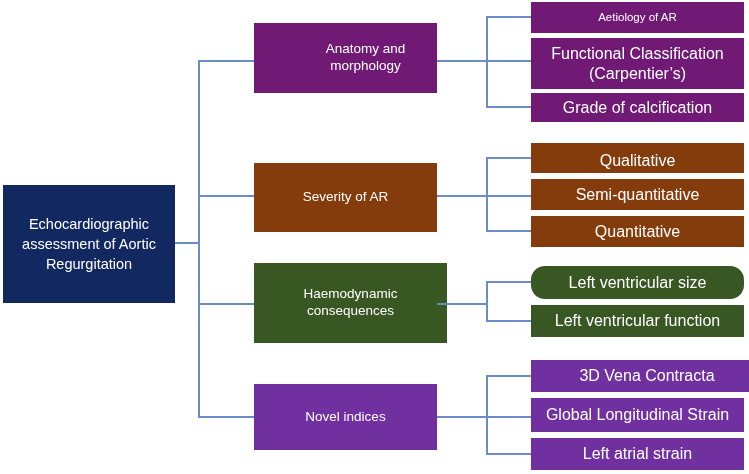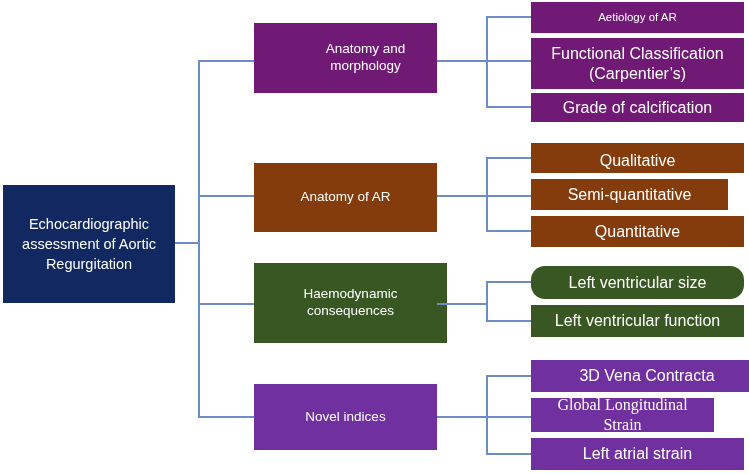--- a/index.html
+++ b/index.html
@@ -59,31 +59,31 @@
     <span>Aetiology of AR</span>
   </div>
   <div class="node leaf blue" style="left:531px;top:38px;width:213px;height:51px;">
     <span>Functional Classification (Carpentier’s)</span>
   </div>
   <div class="node leaf blue" style="left:531px;top:93px;width:213px;height:29px;">
     <span>Grade of calcification</span>
   </div>
 
   <div class="node branch brown" style="left:254px;top:163px;width:183px;height:69px;">
-    <span>Anatomy of AR</span>
+    <span>Severity of AR</span>
   </div>
   <div class="line h" style="left:437px;top:195px;width:94px;"></div>
   <div class="line v" style="left:486px;top:157px;height:75px;"></div>
   <div class="line h" style="left:486px;top:157px;width:45px;"></div>
   <div class="line h" style="left:486px;top:230px;width:45px;"></div>
 
   <div class="node leaf brown" style="left:531px;top:143px;width:213px;height:30px;align-items:flex-end;">
     <span>Qualitative</span>
   </div>
-  <div class="node leaf brown" style="left:531px;top:179px;width:197px;height:31px;">
+  <div class="node leaf brown" style="left:531px;top:179px;width:213px;height:31px;">
     <span>Semi-quantitative</span>
   </div>
   <div class="node leaf brown" style="left:531px;top:216px;width:213px;height:31px;">
     <span>Quantitative</span>
   </div>
 
   <div class="node branch green" style="left:254px;top:263px;width:193px;height:80px;">
     <span>Haemodynamic consequences</span>
   </div>
   <div class="line h" style="left:437px;top:303px;width:50px;"></div>
@@ -102,20 +102,20 @@
     <span>Left ventricular function</span>
   </div>
   <div class="line h" style="left:437px;top:416px;width:94px;"></div>
   <div class="line v" style="left:486px;top:375px;height:80px;"></div>
   <div class="line h" style="left:486px;top:375px;width:45px;"></div>
   <div class="line h" style="left:486px;top:453px;width:45px;"></div>
 
   <div class="node leaf purple" style="left:531px;top:360px;width:232px;height:32px;">
     <span>3D Vena Contracta</span>
   </div>
-  <div class="node leaf purple" style="left:531px;top:398px;width:183px;height:34px;font-family:Liberation Serif, serif;">
+  <div class="node leaf purple" style="left:531px;top:398px;width:213px;height:34px;">
     <span>Global Longitudinal Strain</span>
   </div>
   <div class="node leaf purple" style="left:531px;top:438px;width:213px;height:32px;">
     <span>Left atrial strain</span>
   </div>
 
 </div>
 
 </body></html>

